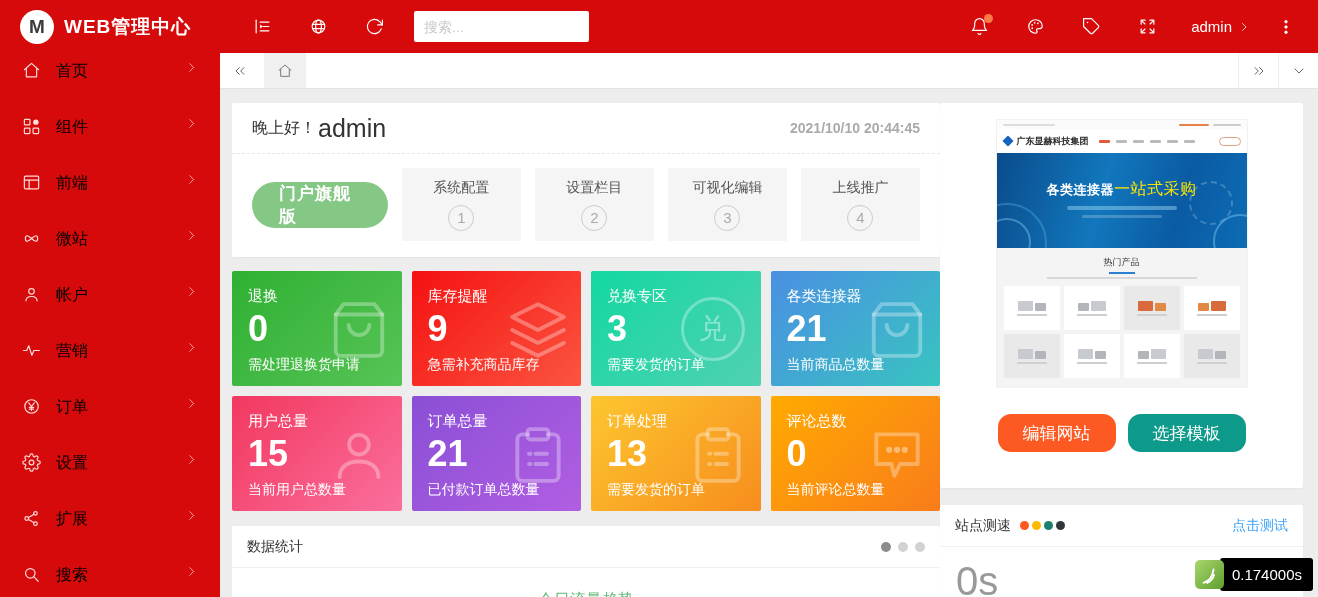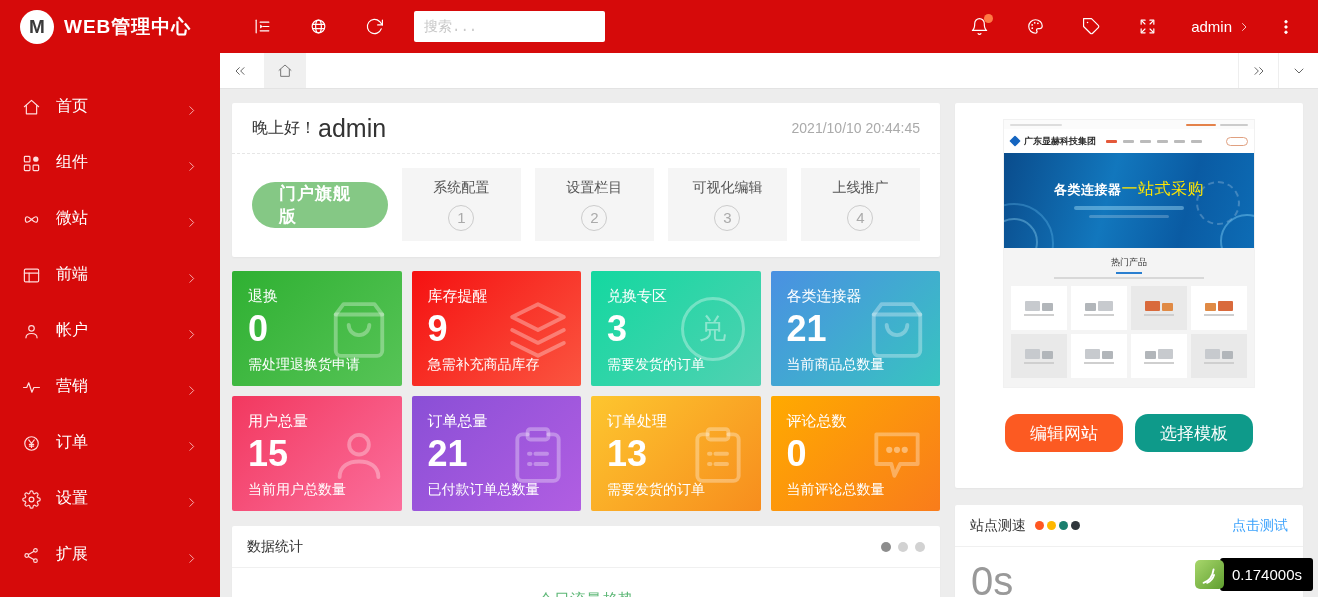--- a/index.html
+++ b/index.html
@@ -6,60 +6,60 @@
   html,body { width:1318px; height:597px; }
   body { font-family:"Liberation Sans","DejaVu Sans",sans-serif; background:#ededed; overflow:hidden; }
   .app { position:relative; width:1318px; height:597px; overflow:hidden; background:#ededed; }
 
   
   .sidebar { position:absolute; left:0; top:0; width:220px; height:100%; background:#d60a0a; z-index:5; }
   .logo-row { height:53px; display:flex; align-items:center; padding-left:20px; gap:10px; }
   .logo-circle { width:34px; height:34px; border-radius:50%; background:#fff; color:#3a3a3a; font-weight:bold; font-size:19px; display:flex; align-items:center; justify-content:center; }
   .brand-title { color:#fff; font-size:19px; font-weight:bold; letter-spacing:1px; }
   .menu { padding-top:8px; }
-  .menu-item { height:56px; display:flex; align-items:flex-end; padding:0 22px; color:#ffffff; font-size:16px; cursor:pointer; }
+  .menu-item { height:56px; display:flex; align-items:flex-start; padding:0 22px; color:#000000; font-size:16px; cursor:pointer; }
   .menu-item svg.mi { width:19px; height:19px; margin-right:15px; stroke:#ffdcdc; }
   .menu-item .mi-label { flex:1; }
   .menu-item svg.arrow { width:13px; height:13px; stroke:#ffd0d0; }
   svg.line { fill:none; stroke-width:1.5; stroke-linecap:round; stroke-linejoin:round; }
 
   
   .header { position:absolute; left:220px; top:0; right:0; height:53px; background:#d60a0a; display:flex; align-items:center; z-index:4; }
   .hicon { width:56px; height:53px; display:flex; align-items:center; justify-content:center; color:#fff; cursor:pointer; position:relative; }
   .hicon svg { width:19px; height:19px; stroke:#fff; }
   .header-left { display:flex; margin-left:14px; }
-  .search-input { width:191px; height:31px; border:none; border-radius:2px; margin-left:12px; padding:0 10px; font-size:14px; color:#0f766e; outline:none; font-family:Liberation Mono, monospace; }
+  .search-input { width:175px; height:31px; border:none; border-radius:2px; margin-left:12px; padding:0 10px; font-size:14px; color:#0f766e; outline:none; font-family:Liberation Sans, sans-serif; }
   .search-input::placeholder { color:#c8c8c8; }
   .header-right { margin-left:auto; display:flex; align-items:center; padding-right:12px; }
   .bell-dot { position:absolute; top:14px; right:14px; width:9px; height:9px; border-radius:50%; background:#ff7a45; }
   .admin-box { display:flex; align-items:center; color:#fff; font-size:15px; padding:0 16px; height:53px; cursor:pointer; gap:6px; }
   .admin-box svg { width:12px; height:12px; stroke:#fff; }
   .kebab { width:40px; }
   .kebab svg { width:18px; height:18px; }
 
   
   .tabbar { position:absolute; left:220px; top:53px; right:0; height:36px; background:#fff; border-bottom:1px solid #e3e3e3; display:flex; align-items:stretch; z-index:3; }
   .tab-btn { width:40px; display:flex; align-items:center; justify-content:center; color:#666; cursor:pointer; }
   .tab-btn svg { width:16px; height:16px; stroke:#666; }
   .home-tab { width:42px; background:#f0f0f0; margin-left:4px; display:flex; align-items:center; justify-content:center; cursor:pointer; }
   .home-tab svg { width:16px; height:16px; stroke:#777; }
   .tab-spacer { flex:1; }
   .tab-right { border-left:1px solid #eee; }
 
   
-  .content { position:absolute; left:220px; top:90px; right:0; bottom:0; padding:13px 15px 0 12px; display:flex; gap:15px; overflow:hidden; }
+  .content { position:absolute; left:220px; top:90px; right:0; bottom:0; padding:13px 15px 0 12px; display:flex; overflow:hidden; }
   .col-left { width:708px; flex:none; }
   .col-right { flex:1; }
   .card { background:#fff; border-radius:2px; box-shadow:0 1px 2px rgba(0,0,0,.04); }
 
   
   .greet-head { height:50px; display:flex; align-items:center; padding:0 20px; }
   .greet-prefix { font-size:16px; color:#333; }
   .greet-user { font-size:25px; color:#333; margin-left:2px; }
-  .greet-time { margin-left:auto; color:#aaa; font-size:14px; }
+  .greet-time { margin-left:auto; color:#aaa; font-size:14px;font-weight:bold; }
   .greet-divider { border-top:1px dashed #e6e6e6; margin:0 0; }
   .steps-row { padding:14px 20px 16px; display:flex; align-items:center; gap:14px; }
   .version-pill { background:#85c885; color:#fff; font-size:17px; font-weight:bold; height:46px; padding:0 27px; border-radius:23px; display:flex; align-items:center; cursor:pointer; letter-spacing:1px; }
   .step-card { width:131px; height:73px; background:#f5f5f5; display:flex; flex-direction:column; align-items:center; justify-content:center; gap:8px; cursor:pointer; }
   .step-card:first-of-type { margin-left:10px; }
   .step-label { color:#555; font-size:14px;text-align:right; }
   .step-num { width:26px; height:26px; border:1px solid #ccc; border-radius:50%; color:#aaa; font-size:15px; display:flex; align-items:center; justify-content:center; }
 
   
   .stat-grid { margin-top:14px; display:grid; grid-template-columns:repeat(4,1fr); gap:10px; }
@@ -159,35 +159,35 @@
             <circle cx="17.5" cy="6.5" r="3.4" fill="#ffdcdc" stroke="none"></circle>
           </svg>
         <span class="mi-label">组件</span>
         <svg class="arrow line" viewBox="0 0 24 24">
             <path d="M9 5l7 7-7 7"></path>
           </svg>
       </div>
 
       <div class="menu-item">
         <svg class="mi line" viewBox="0 0 24 24">
-            <path d="M6.5 8.5C3.5 8.5 3.5 15.5 6.5 15.5 10 15.5 14 8.5 17.5 8.5c3 0 3 7 0 7C14 15.5 10 8.5 6.5 8.5z"></path>
-          </svg>
-        <span class="mi-label">微站</span>
-        <svg class="arrow line" viewBox="0 0 24 24">
-            <path d="M9 5l7 7-7 7"></path>
-          </svg>
-      </div>
-
-      <div class="menu-item">
-        <svg class="mi line" viewBox="0 0 24 24">
             <rect x="3" y="4" width="18" height="16" rx="1.5"></rect>
             <path d="M3 9h18"></path>
             <path d="M9 9v11"></path>
           </svg>
         <span class="mi-label">前端</span>
+        <svg class="arrow line" viewBox="0 0 24 24">
+            <path d="M9 5l7 7-7 7"></path>
+          </svg>
+      </div>
+
+      <div class="menu-item">
+        <svg class="mi line" viewBox="0 0 24 24">
+            <path d="M6.5 8.5C3.5 8.5 3.5 15.5 6.5 15.5 10 15.5 14 8.5 17.5 8.5c3 0 3 7 0 7C14 15.5 10 8.5 6.5 8.5z"></path>
+          </svg>
+        <span class="mi-label">微站</span>
         <svg class="arrow line" viewBox="0 0 24 24">
             <path d="M9 5l7 7-7 7"></path>
           </svg>
       </div>
 
       <div class="menu-item">
         <svg class="mi line" viewBox="0 0 24 24">
             <circle cx="12" cy="8" r="3.5"></circle>
             <path d="M5 20c0-3.5 3-5.5 7-5.5s7 2 7 5.5"></path>
           </svg>

